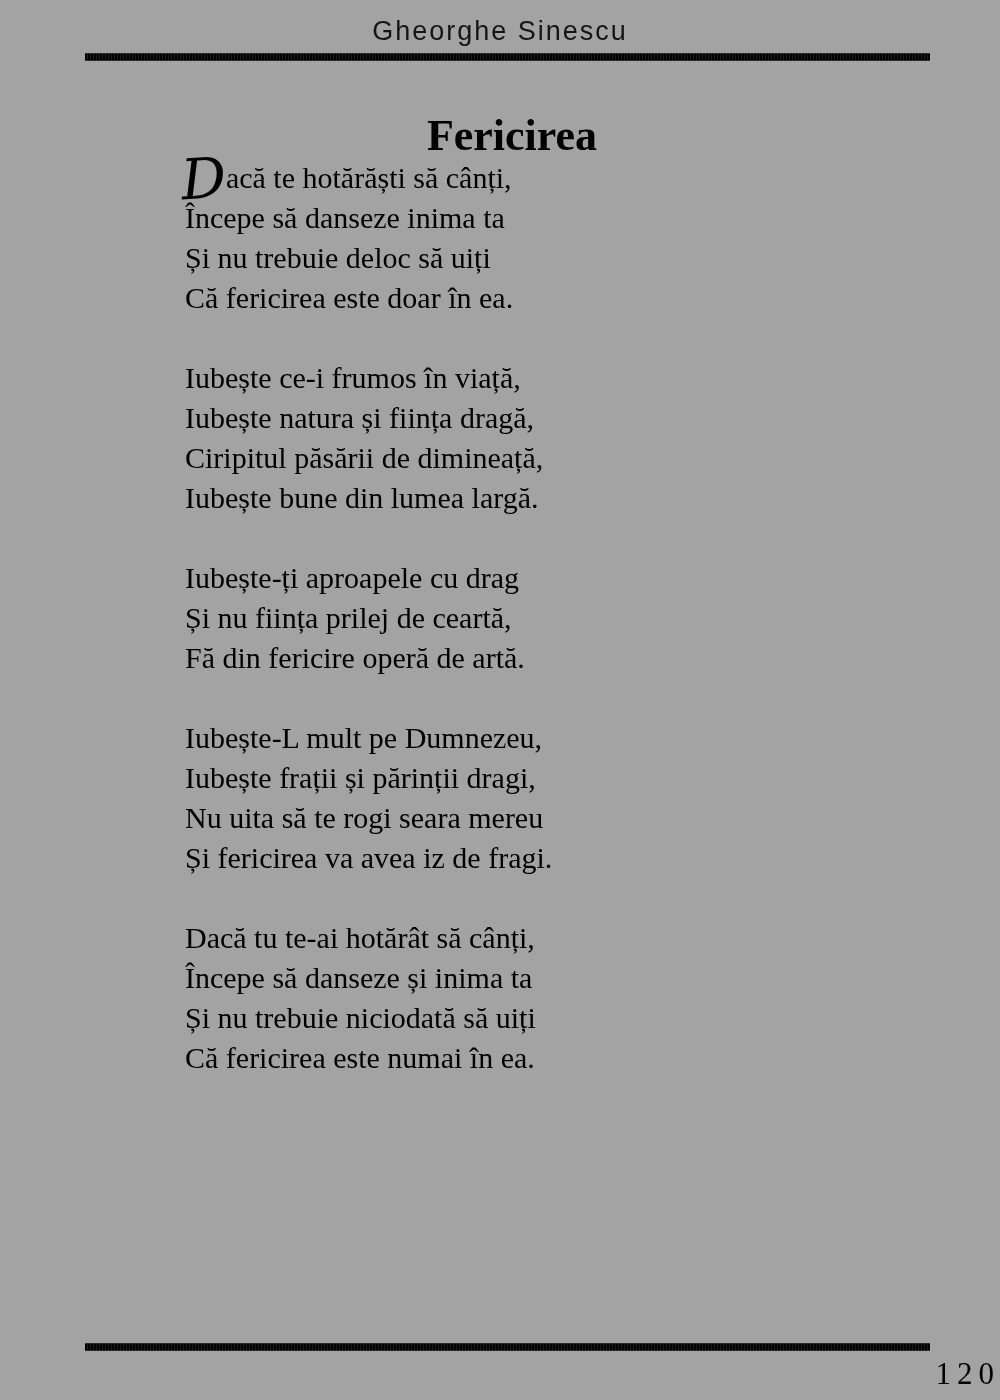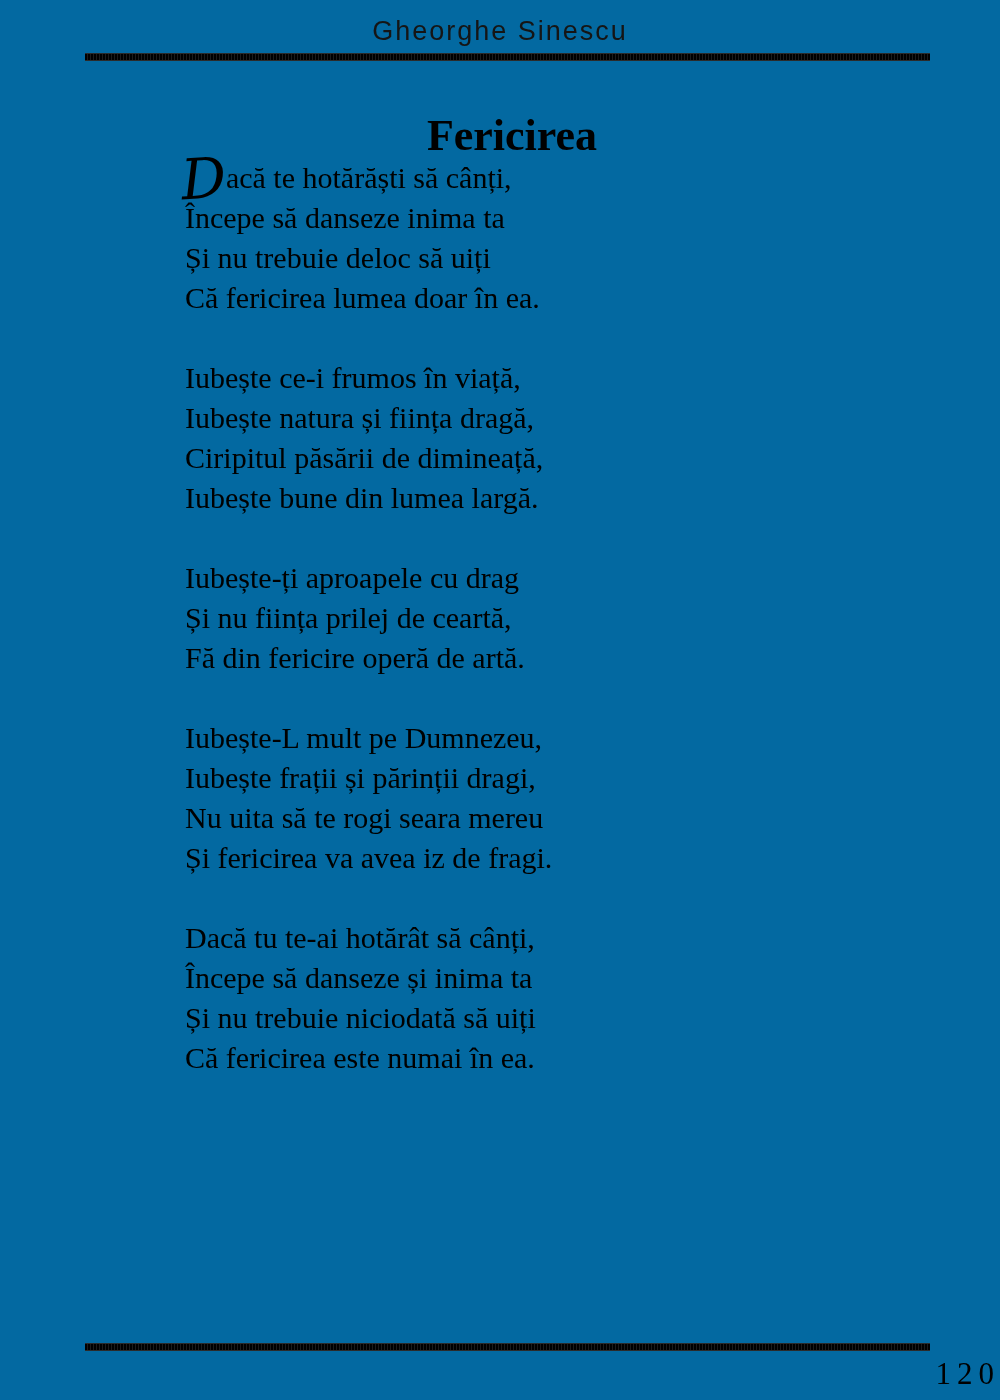--- a/index.html
+++ b/index.html
@@ -4,21 +4,21 @@
 <style>
   html, body {
     margin: 0;
     padding: 0;
     background: #ffffff;
   }
   .page {
     position: relative;
     width: 1000px;
     height: 1400px;
-    background: #0369a1;
+    background: #a3a3a3;
     color: #000000;
     font-family: "Liberation Serif", serif;
     overflow: hidden;
   }
   .author {
     position: absolute;
     top: 16px;
     left: 0;
     width: 100%;
     text-align: center;
@@ -101,21 +101,21 @@
   <div class="rule rule-top"></div>
 
   <h1 class="title">Fericirea</h1>
 
   <div class="poem">
 
     <div class="stanza">
       <p class="line"><span class="drop-cap">D</span><span>acă te hotărăști să cânți,</span></p>
       <p class="line">Începe să danseze inima ta</p>
       <p class="line">Și nu trebuie deloc să uiți</p>
-      <p class="line">Că fericirea lumea doar în ea.</p>
+      <p class="line">Că fericirea este doar în ea.</p>
     </div>
 
 
     <div class="stanza">
       <p class="line">Iubește ce-i frumos în viață,</p>
       <p class="line">Iubește natura și ființa dragă,</p>
       <p class="line">Ciripitul păsării de dimineață,</p>
       <p class="line">Iubește bune din lumea largă.</p>
     </div>
 

